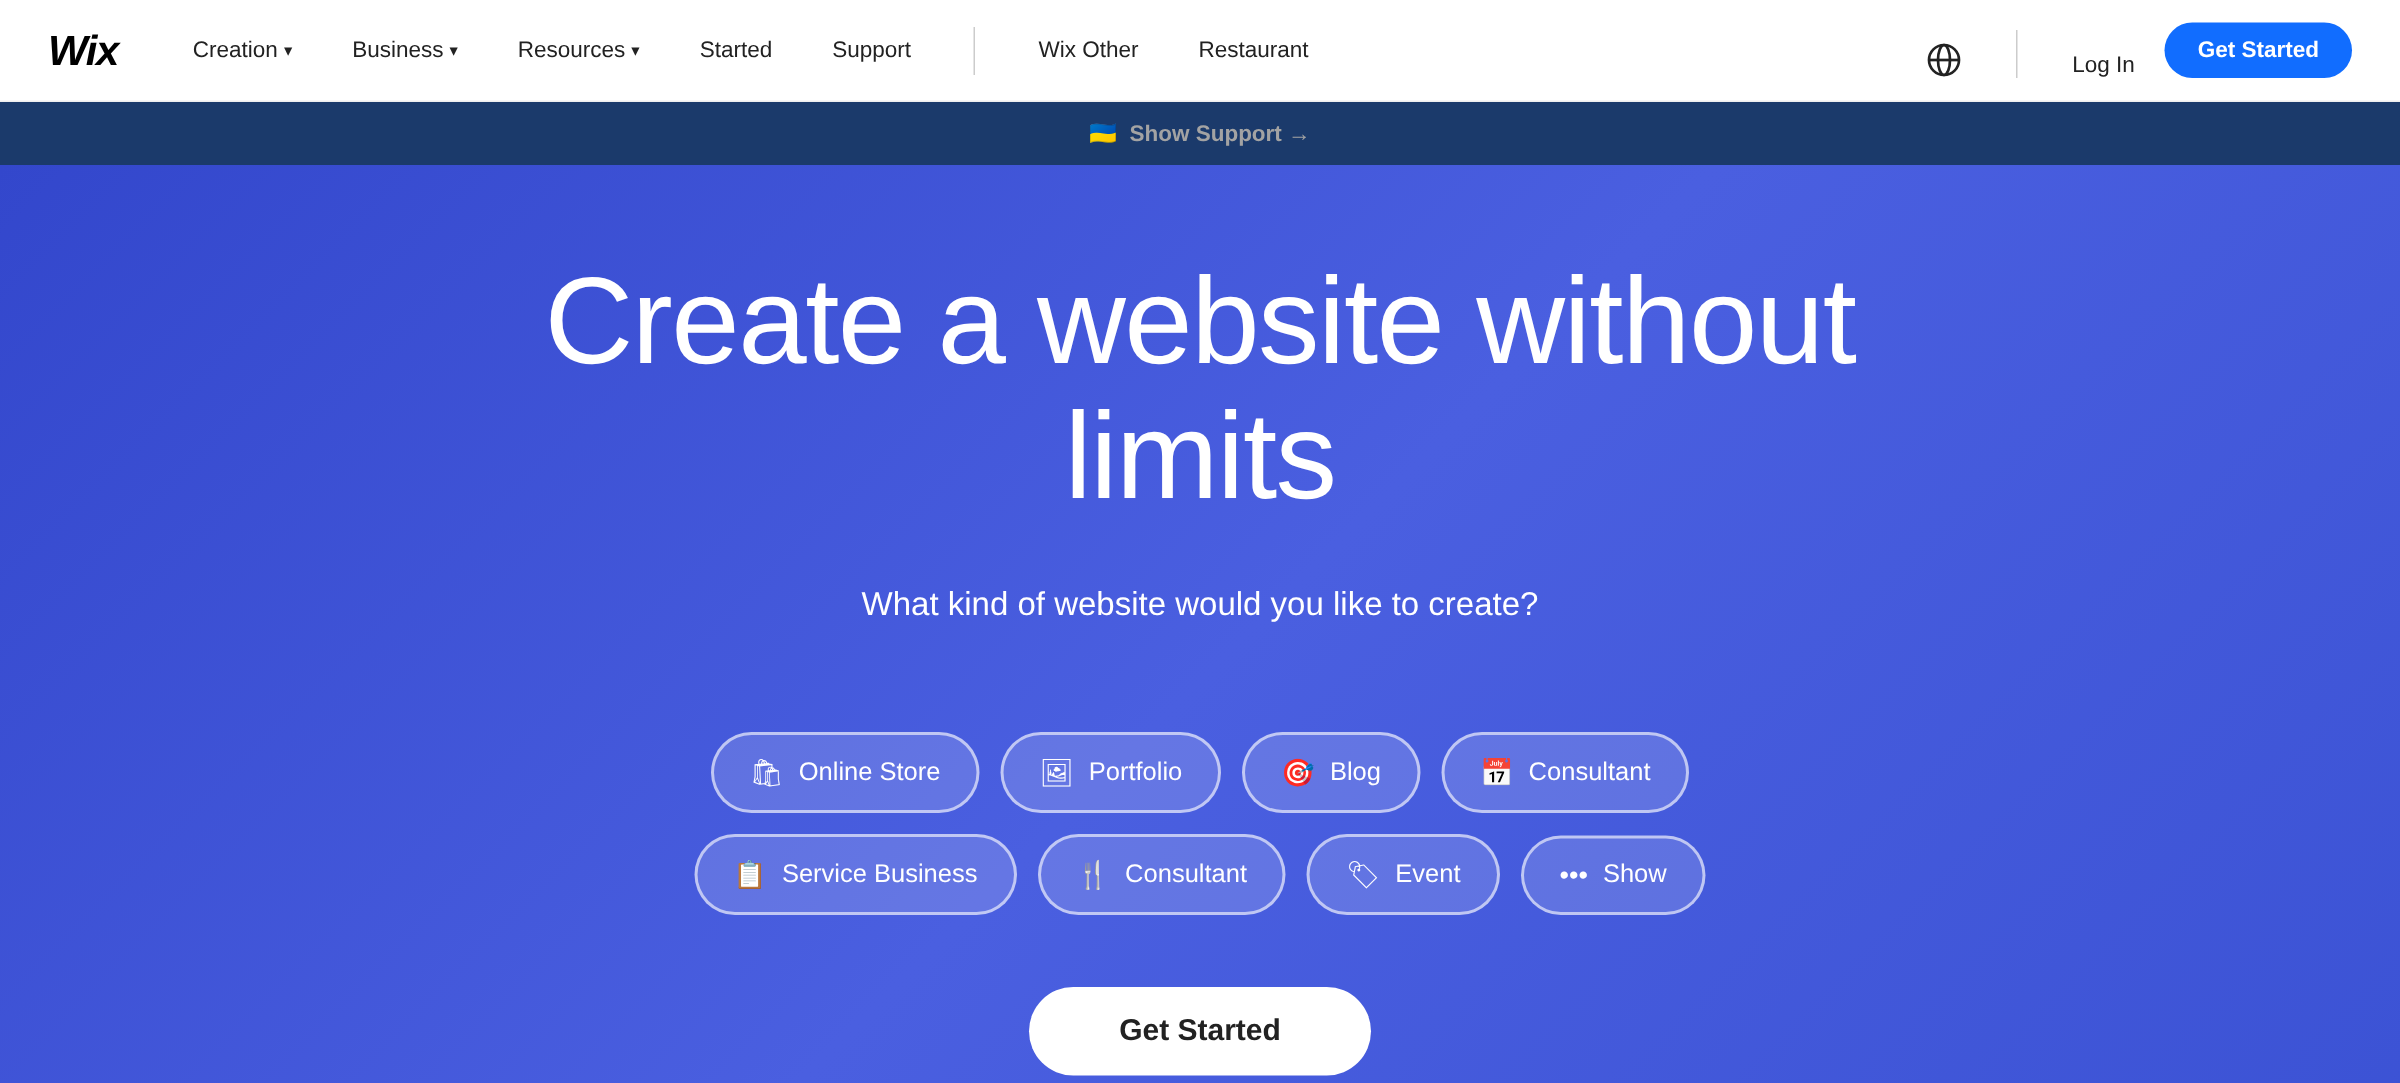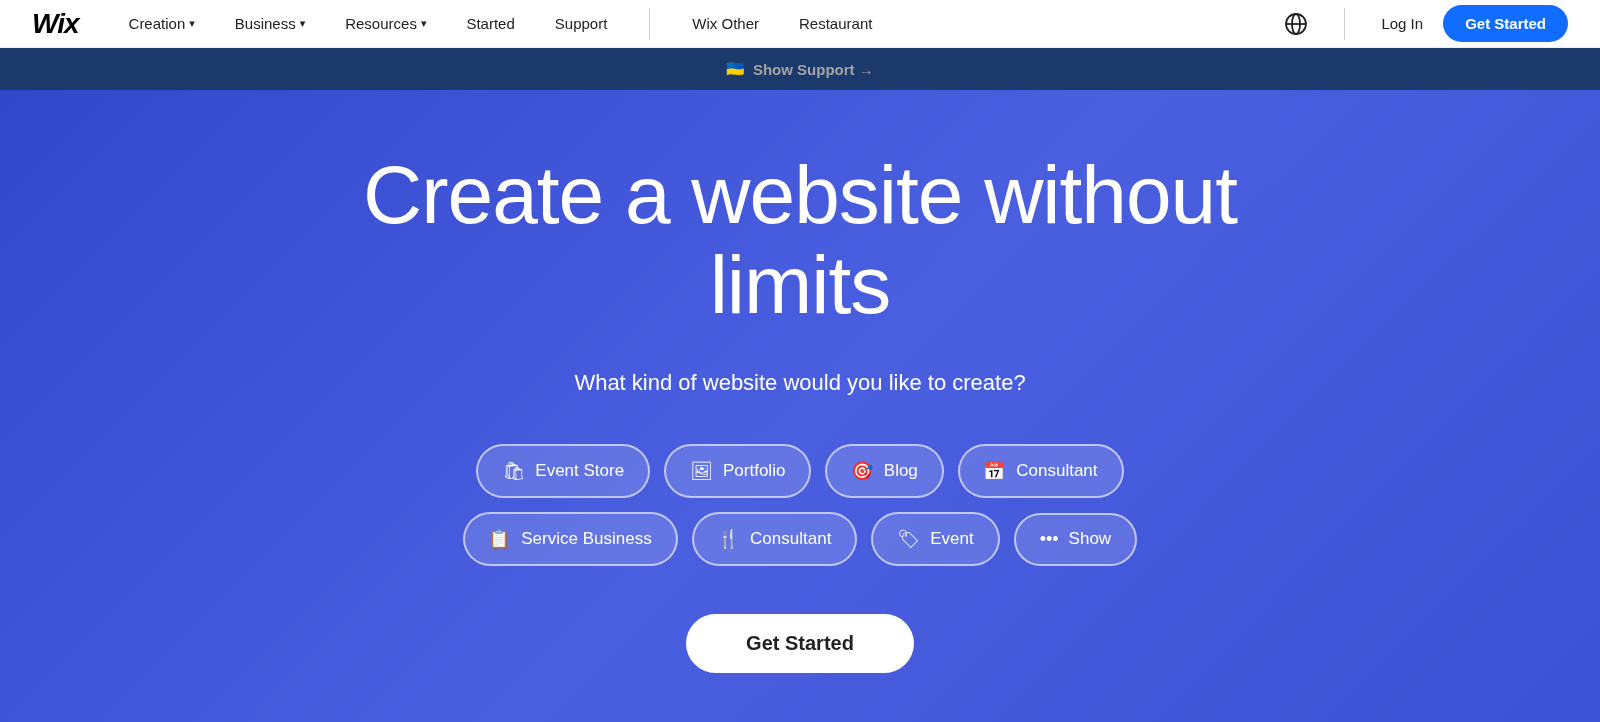--- a/index.html
+++ b/index.html
@@ -2,21 +2,21 @@
 <html><head>
   <meta charset="utf-8">
   <style>
     * { margin: 0; padding: 0; box-sizing: border-box; }
     body { font-family: 'Helvetica Neue', Arial, sans-serif; width: 1600px; overflow-x: hidden; }
 
     
     .navbar {
       display: flex;
       align-items: center;
-      height: 48px;
+      height: 68px;
       padding: 0 32px;
       background: #fff;
       border-bottom: 1px solid #eee;
       position: relative;
       z-index: 10;
     }
     .nav-logo {
       font-size: 28px;
       font-weight: 900;
       letter-spacing: -1px;
@@ -42,21 +42,21 @@
     }
     .nav-link .chevron { font-size: 11px; }
     .nav-divider {
       width: 1px;
       height: 32px;
       background: #ccc;
       margin: 0 16px;
     }
     .nav-right {
       display: flex;
-      align-items: center;
+      align-items: flex-end;
       gap: 20px;
     }
     .globe-icon {
       width: 24px;
       height: 24px;
       cursor: pointer;
     }
     .nav-login {
       font-size: 15px;
       color: #222;
@@ -113,21 +113,21 @@
       line-height: 1.1;
       max-width: 900px;
       margin-bottom: 40px;
       letter-spacing: -1px;
     }
 
     .hero-subtitle {
       font-size: 22px;
       color: #fff;
       text-align: center;
-      margin-bottom: 48px;
+      margin-bottom: 72px;
       font-weight: 400;
     }
 
     
     .category-grid {
       display: flex;
       flex-direction: column;
       align-items: center;
       gap: 14px;
       margin-bottom: 48px;
@@ -221,21 +221,21 @@
 <section class="hero">
 
   <h1 class="hero-title">Create a website without limits</h1>
   <p class="hero-subtitle">What kind of website would you like to create?</p>
 
   <div class="category-grid">
 
     <div class="category-row">
       <button class="category-btn">
         <span class="cat-icon">🛍</span>
-        <span>Event Store</span>
+        <span>Online Store</span>
       </button>
       <button class="category-btn">
         <span class="cat-icon">🖼</span>
         <span>Portfolio</span>
       </button>
       <button class="category-btn">
         <span class="cat-icon">🎯</span>
         <span>Blog</span>
       </button>
       <button class="category-btn">

